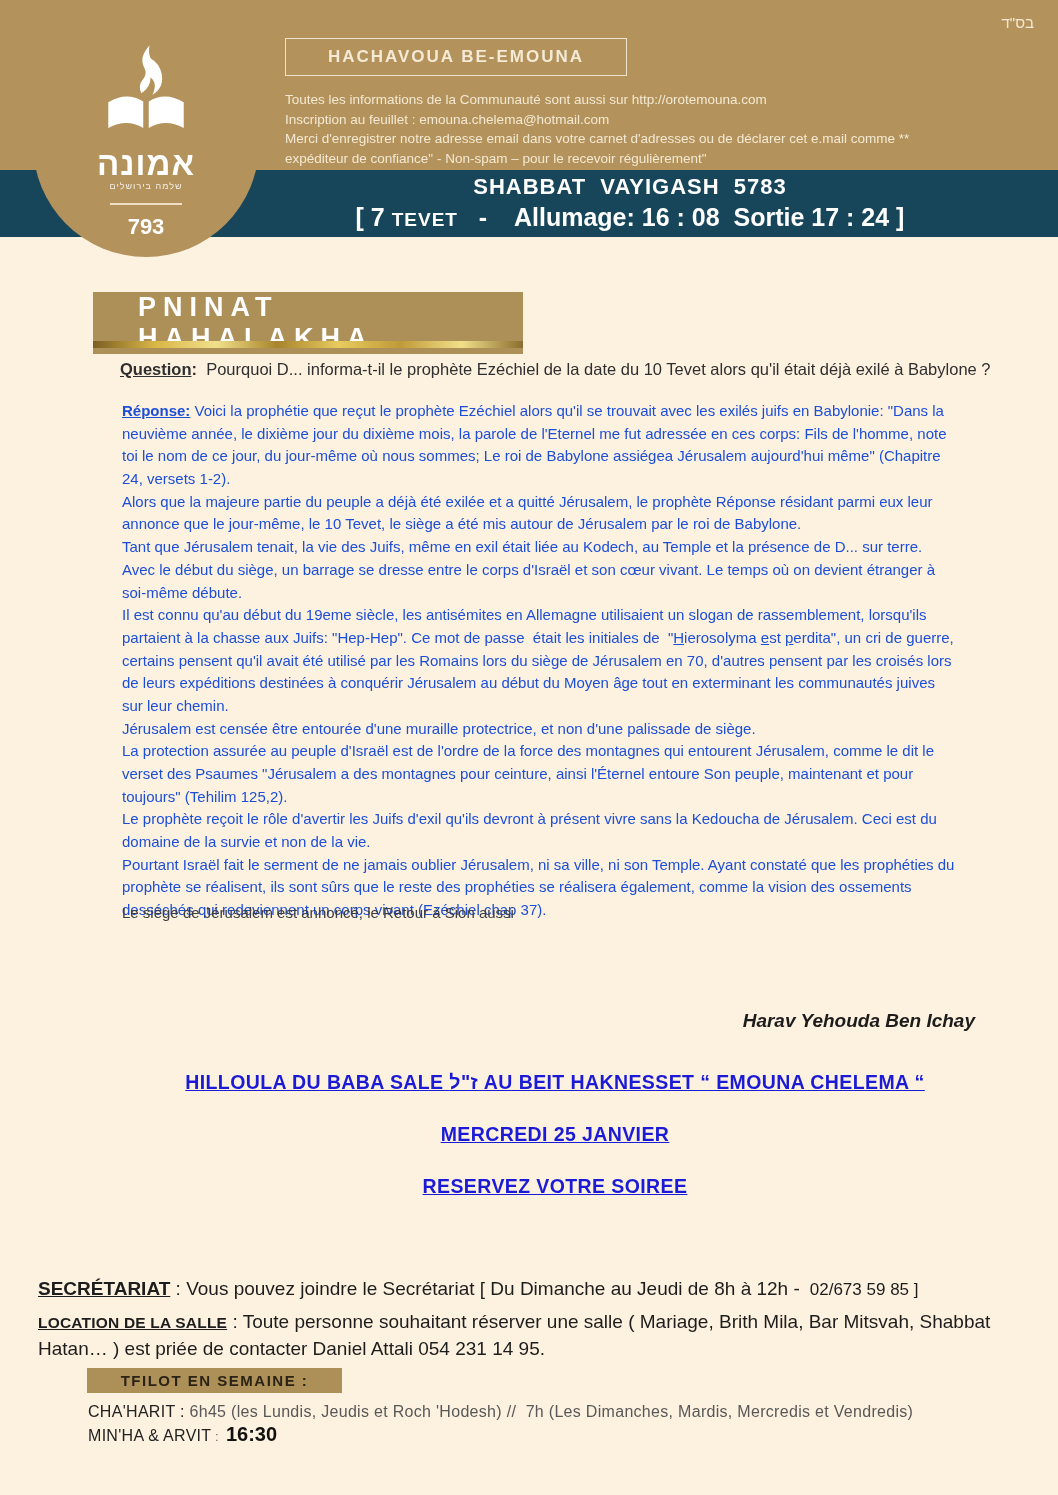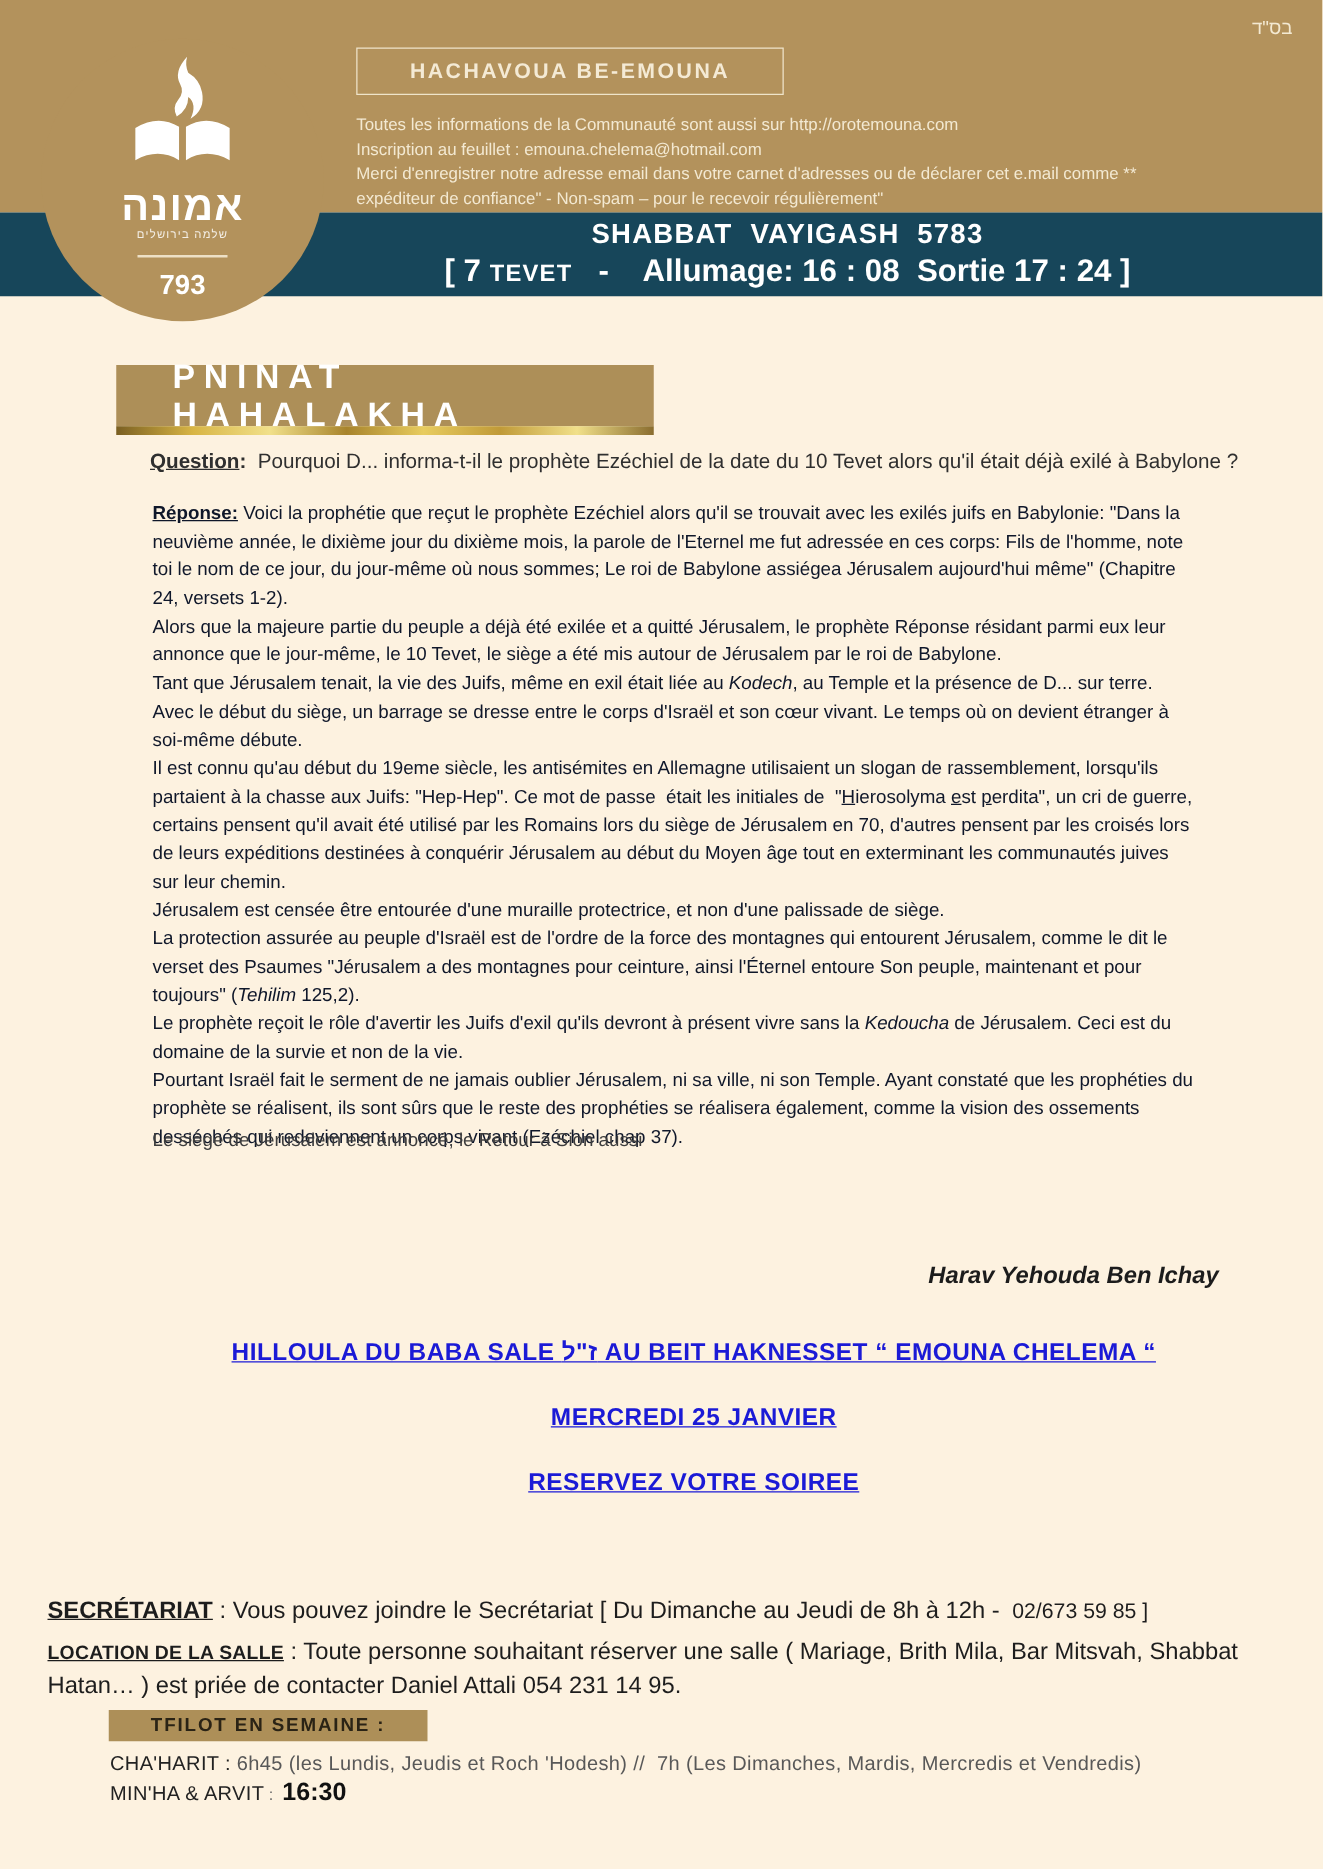--- a/index.html
+++ b/index.html
@@ -28,36 +28,36 @@
     color:#f4ead5;font-size:17px;font-weight:bold;letter-spacing:2px;
     display:flex;align-items:center;justify-content:center;
   }
   .header-info{left:285px;top:90px;color:#f3e9d2;font-size:13.5px;line-height:19.5px;white-space:pre;}
   .teal-text{left:260px;top:174px;width:740px;text-align:center;color:#ffffff;}
   .teal-line1{font-size:22px;font-weight:bold;letter-spacing:1px;white-space:pre;}
   .teal-line2{font-size:25px;font-weight:bold;margin-top:3px;white-space:pre;}
   .teal-line2 .t2{font-size:19px;letter-spacing:1px;}
   
   .section-banner{
-    left:93px;top:292px;width:430px;height:49px;background:#ad8f58;
+    left:93px;top:292px;width:430px;height:62px;background:#ad8f58;
     color:#fff;font-size:27px;font-weight:bold;letter-spacing:7px;
     display:flex;align-items:center;padding-left:45px;box-sizing:border-box;
   }
   .section-shimmer{
     left:93px;top:341px;width:430px;height:7px;
     background:linear-gradient(90deg,#7a5f22,#d8b545,#f1e08a,#a8842c,#e8cc5f,#c09a38,#f1e08a,#8a6d2f);
   }
   
   .question-line{left:120px;top:360px;width:900px;font-size:16.5px;color:#2f2f2f;white-space:pre;}
-  .answer-block{left:122px;top:400px;width:900px;font-size:15px;color:#0f172a;}
+  .answer-block{left:122px;top:400px;width:900px;font-size:15px;color:#1d4ed8;}
   .body-line{white-space:pre;line-height:22.7px;height:22.7px;}
   .closing-line{left:122px;top:904px;font-size:15px;color:#3d3d3d;white-space:pre;}
   .lbl{font-weight:bold;text-decoration:underline;}
   .b{font-weight:bold;}
-  .it{font-style:italic;text-align:center;}
+  .it{text-align:center;}
   .ul{text-decoration:underline;}
   .signature{left:0;top:1010px;width:975px;text-align:right;font-size:19px;font-weight:bold;font-style:italic;color:#1c1c1c;}
   
   .announcements{left:52px;top:1071px;width:1006px;text-align:center;}
   .blue-link{
     color:#1b1ad6;font-weight:bold;font-size:19.5px;letter-spacing:.4px;
     text-decoration:underline;margin-bottom:29px;white-space:pre;cursor:pointer;
   }
   
   .secretariat-line{left:38px;top:1278px;font-size:19px;color:#1d1d1d;white-space:pre;}

